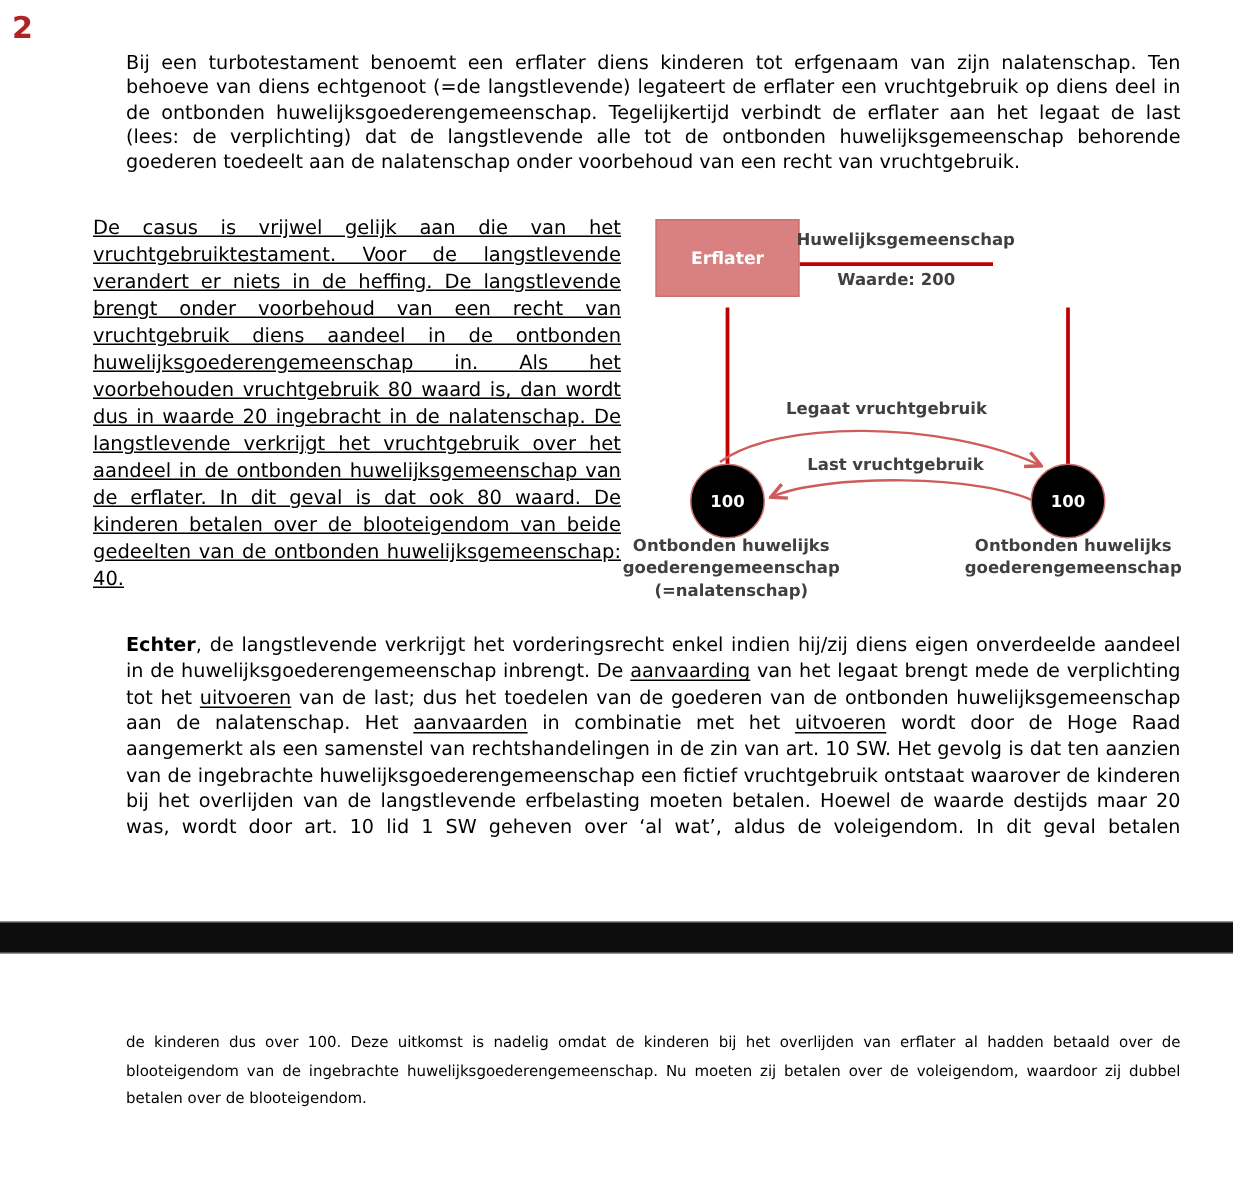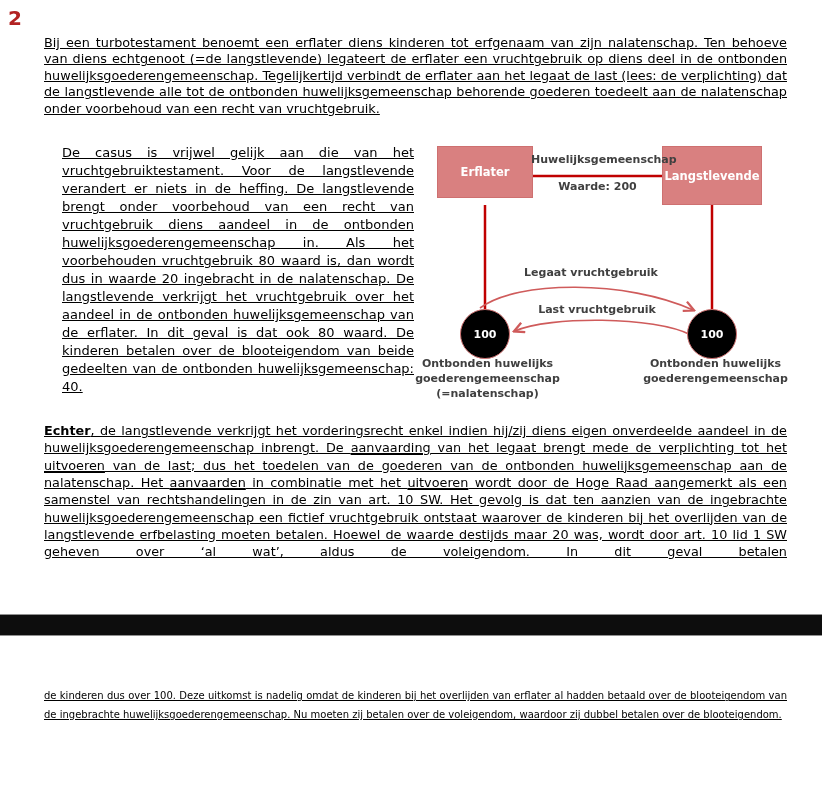--- a/index.html
+++ b/index.html
@@ -13,21 +13,21 @@
 
   
   .heading-row { display:flex; align-items:baseline; padding:6px 0 0 8px; }
   .h-num {
     color:#B22222; font-weight:bold; font-size:20px;
     width:54px; flex:0 0 54px;
   }
   .h-title { font-size:21px; font-weight:bold; margin:0; letter-spacing:-0.2px; }
 
   
-  .para { text-align:justify; margin:0 35px 0 44px;text-decoration:underline; }
+  .para { text-align:justify; margin:0 35px 0 84px; }
   .intro   { margin-top:5px;  font-size:12.8px; line-height:16.4px; }
   .echter  { margin-top:8px;  font-size:12.8px; line-height:17.3px; text-align-last:justify; }
   .closing { margin-top:51px; font-size:10px;   line-height:18.5px; }
   .echter u { text-underline-offset:2px; }
   .echter b { font-weight:bold; }
 
   
   .columns { position:relative; margin:27px 0 0 62px; height:270px;text-decoration:underline; }
   .casus {
     width:352px; margin:0; text-align:justify;
@@ -97,21 +97,20 @@
 
         <line x1="106" y1="42" x2="235" y2="42" stroke="#C00000" stroke-width="2.5"></line>
         <line x1="58" y1="71" x2="58" y2="182" stroke="#C00000" stroke-width="2.5"></line>
         <line x1="285" y1="71" x2="285" y2="188" stroke="#C00000" stroke-width="2.5"></line>
 
         <path d="M 53 174 C 90 146, 200 146, 266 176" fill="none" stroke="#CF5B5B" stroke-width="1.6" marker-end="url(#arr)"></path>
         <path d="M 264 201 C 228 182, 122 182, 88 197" fill="none" stroke="#CF5B5B" stroke-width="1.6" marker-end="url(#arr)"></path>
       </svg>
 
       <div class="dnode node-left">Erflater</div>
-      <div class="dnode node-right">Langstlevende</div>
 
       <div class="dlbl lbl-edge">Huwelijksgemeenschap</div>
       <div class="dlbl lbl-waarde">Waarde: 200</div>
       <div class="dlbl lbl-legaat">Legaat vruchtgebruik</div>
       <div class="dlbl lbl-last">Last vruchtgebruik</div>
 
       <div class="dcircle circle-left">100</div>
       <div class="dcircle circle-right">100</div>
 
       <div class="dlbl cap cap-left">Ontbonden huwelijks

